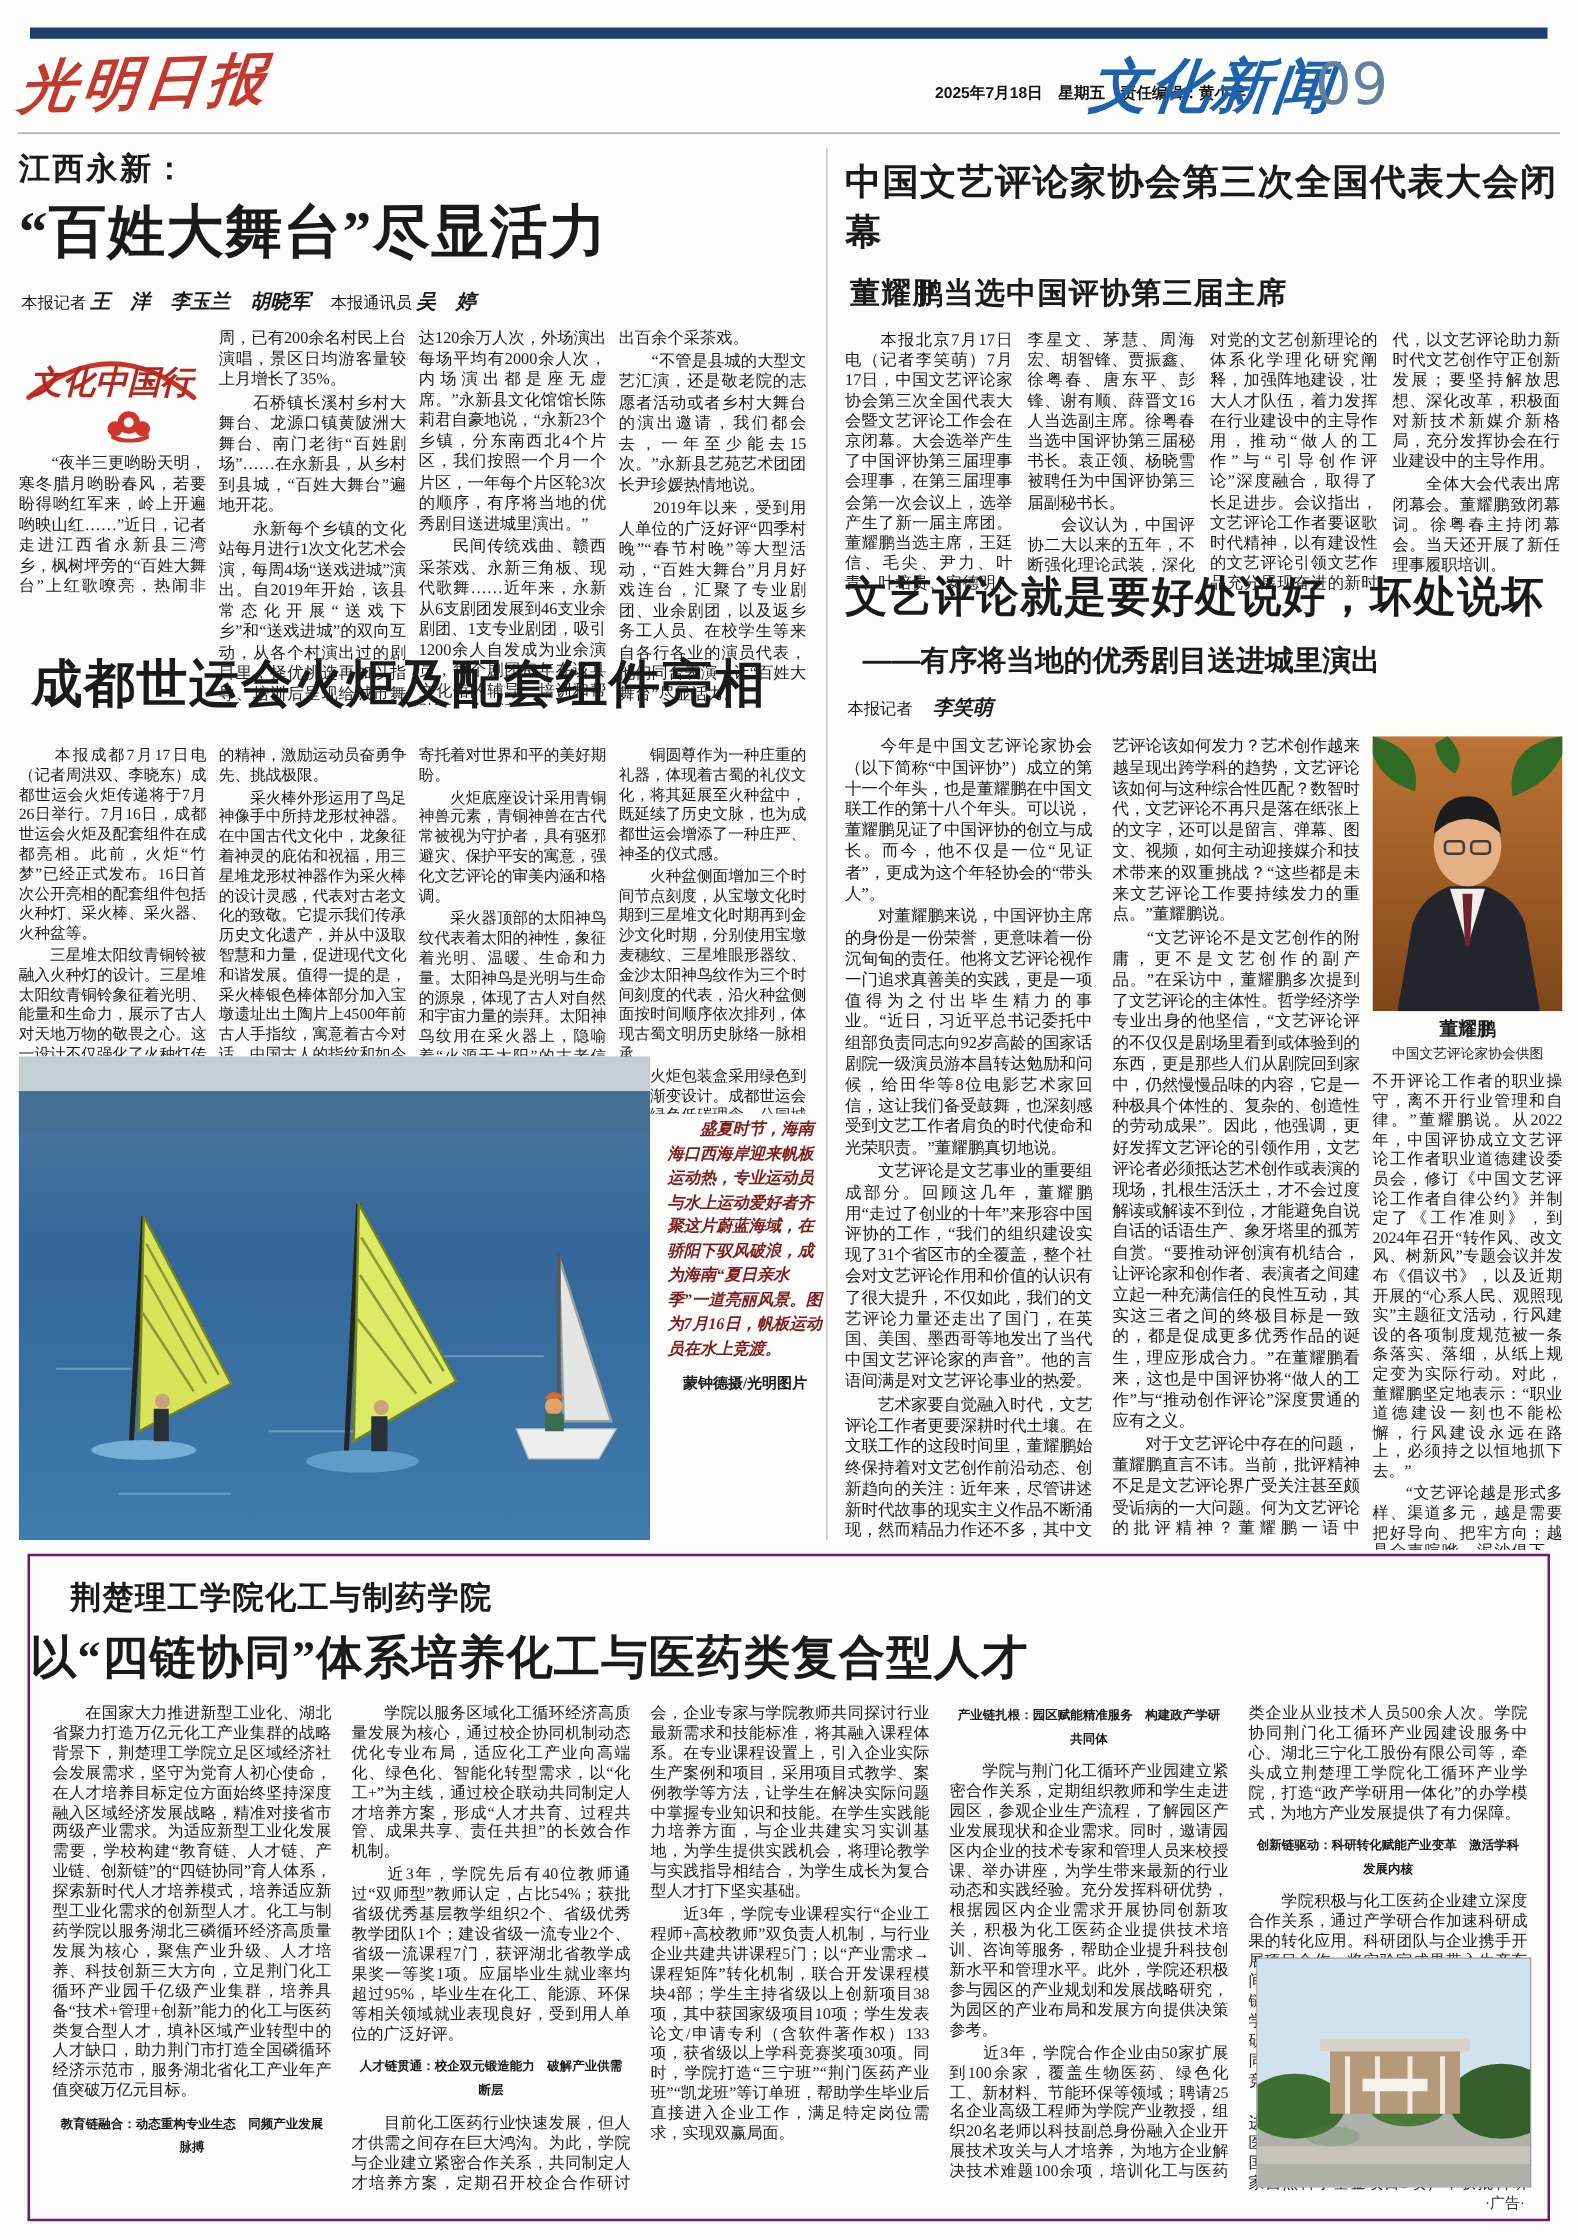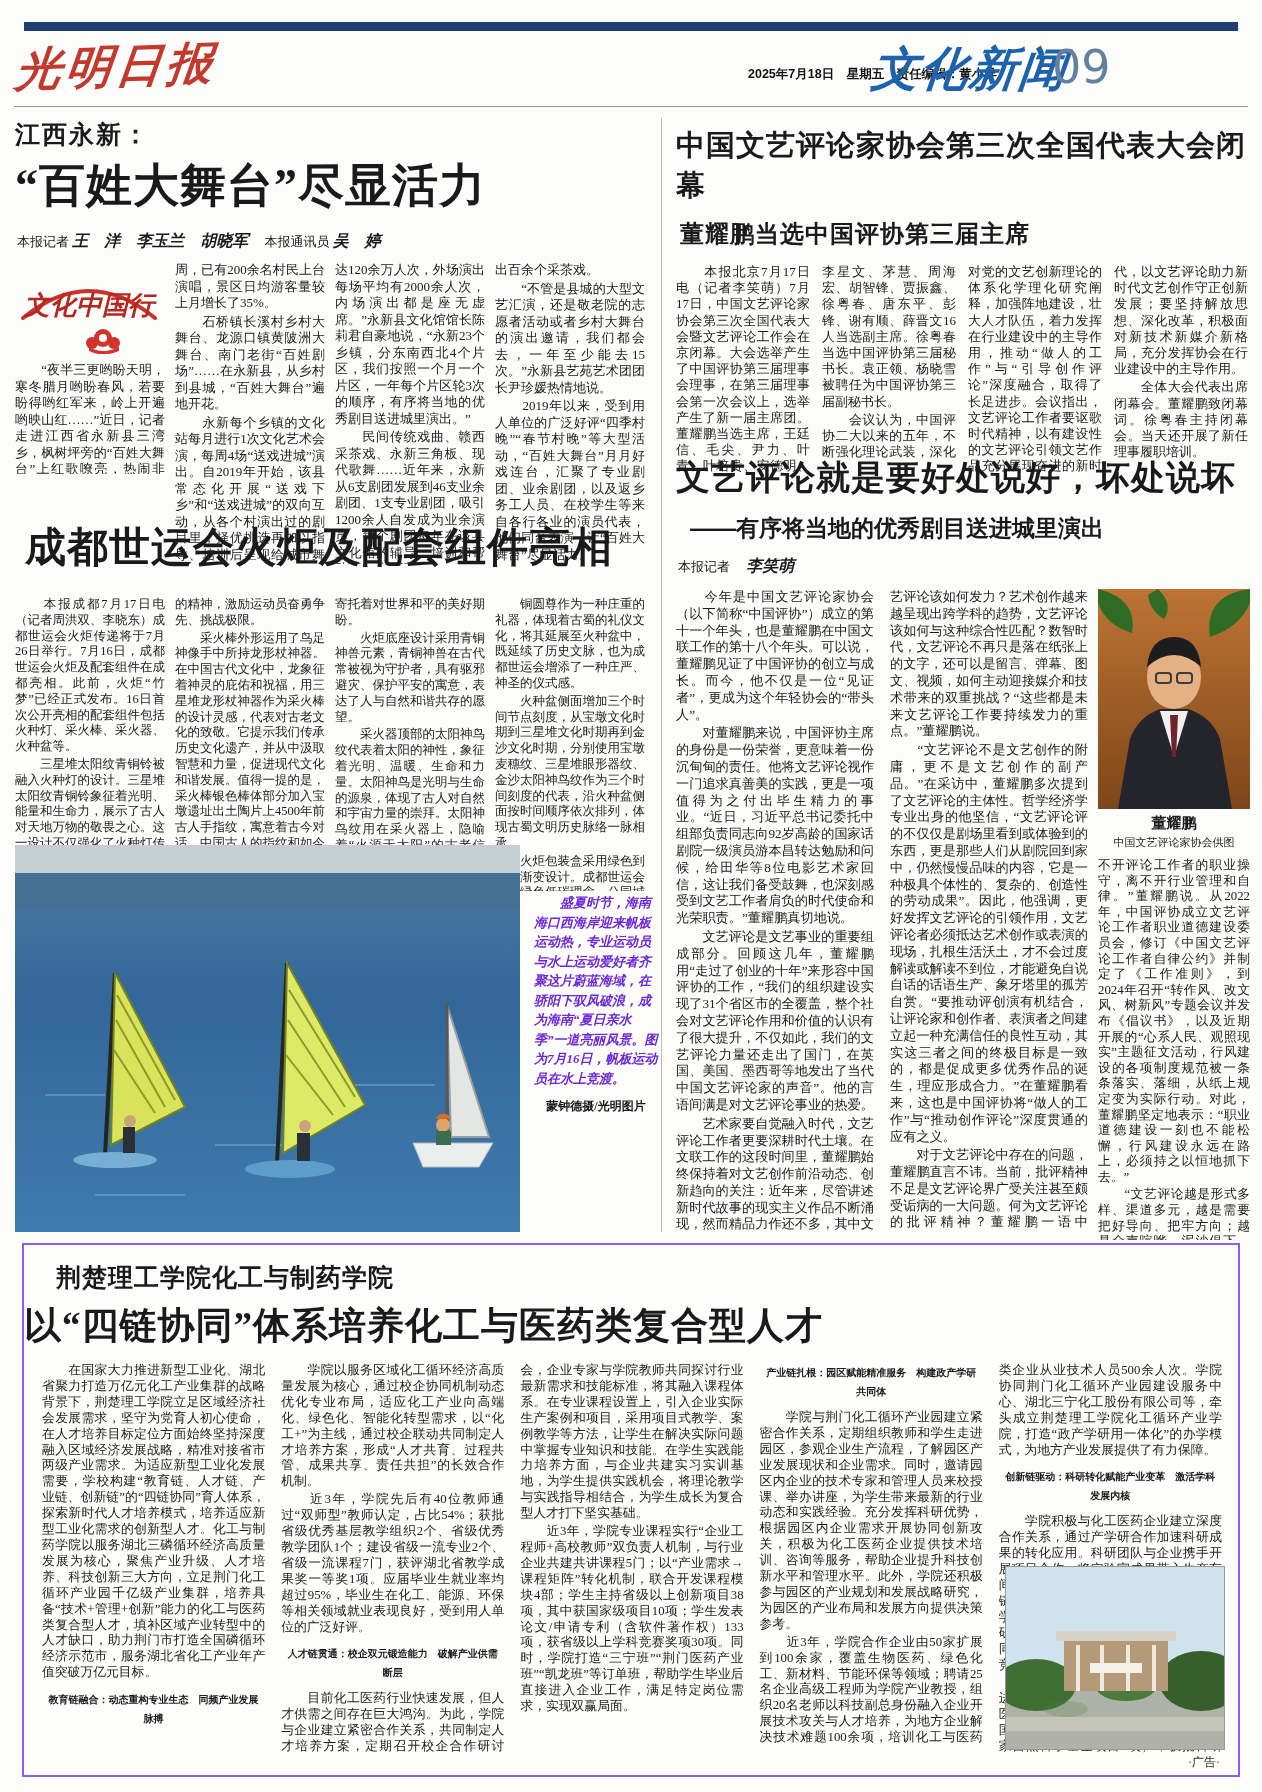--- a/index.html
+++ b/index.html
@@ -34,24 +34,24 @@
                  font-size:13px;line-height:16.2px;}
   .subhead2{font-family:"Liberation Sans",sans-serif;font-weight:bold;font-size:24px;letter-spacing:1px;}
   
   .int-left{width:414px;height:650px;column-count:2;column-gap:16px;overflow:hidden;
             font-size:13.2px;line-height:16.8px;}
   .int-right{width:152px;}
   .int-right-text{height:382px;overflow:hidden;font-size:12.8px;line-height:15.6px;}
   .pcap-name{text-align:center;font-weight:bold;font-size:15px;margin-top:5px;}
   .pcap-credit{text-align:center;font-size:11px;color:#222;margin:2px 0 8px 0;}
   
-  .sailcap{font-size:13px;line-height:19.5px;font-style:italic;font-weight:bold;color:#6d28d9;}
+  .sailcap{font-size:13px;line-height:19.5px;font-style:italic;font-weight:bold;color:#7f1d1d;}
   .sailcredit{text-align:center;font-size:12px;font-weight:bold;margin-top:10px;}
   
-  .adbox{left:22px;top:1243px;width:1214px;height:530px;border:2px solid #8b5cf6;background:#fdfdfb;}
+  .adbox{left:22px;top:1243px;width:1214px;height:530px;border:2px solid #701a75;background:#fdfdfb;}
   .ad-kicker{position:absolute;left:32px;top:16px;font-size:25px;font-weight:900;
              font-family:"Liberation Sans",sans-serif;letter-spacing:1px;}
   .ad-head{position:absolute;left:0;top:56px;width:100%;font-size:37px;font-weight:900;letter-spacing:1px;}
   .ad-body{position:absolute;left:18px;top:118px;width:1180px;height:396px;column-count:5;column-gap:16px;
            overflow:hidden;font-size:12.8px;line-height:15.9px;}
   .ad-body h4{font-family:"Liberation Sans",sans-serif;font-size:10px;text-align:center;margin:9px 4px;line-height:19px;}
   .campus{position:absolute;right:14px;top:322px;width:218px;height:182px;background:#fff;box-shadow:0 0 0 1px #999;}
   .admark{position:absolute;right:18px;bottom:4px;font-size:12px;color:#333;text-align:center;}
   svg{display:block;}
 </style>
@@ -117,21 +117,21 @@
     <div class="col torch-col">
         <p>　　本报成都7月17日电（记者周洪双、李晓东）成都世运会火炬传递将于7月26日举行。7月16日，成都世运会火炬及配套组件在成都亮相。此前，火炬“竹梦”已经正式发布。16日首次公开亮相的配套组件包括火种灯、采火棒、采火器、火种盆等。</p>
         <p>　　三星堆太阳纹青铜铃被融入火种灯的设计。三星堆太阳纹青铜铃象征着光明、能量和生命力，展示了古人对天地万物的敬畏之心。这一设计不仅强化了火种灯传递“火种”的精神，还表达了人们对光明、活力乃至生生不息的追求。</p>
       </div>
     <div class="col torch-col">
         <p>的精神，激励运动员奋勇争先、挑战极限。</p>
         <p>　　采火棒外形运用了鸟足神像手中所持龙形杖神器。在中国古代文化中，龙象征着神灵的庇佑和祝福，用三星堆龙形杖神器作为采火棒的设计灵感，代表对古老文化的致敬。它提示我们传承历史文化遗产，并从中汲取智慧和力量，促进现代文化和谐发展。值得一提的是，采火棒银色棒体部分加入宝墩遗址出土陶片上4500年前古人手指纹，寓意着古今对话。中国古人的指纹和如今来自全世界各地的指纹相重合，体现了构建人类命运共同体的追求，</p>
       </div>
     <div class="col torch-col">
         <p>寄托着对世界和平的美好期盼。</p>
-        <p>　　火炬底座设计采用青铜神兽元素，青铜神兽在古代常被视为守护者，具有驱邪避灾、保护平安的寓意，表达了人与自然和谐共存的愿望。</p>
+        <p>　　火炬底座设计采用青铜神兽元素，青铜神兽在古代常被视为守护者，具有驱邪避灾、保护平安的寓意，强化文艺评论的审美内涵和格调。</p>
         <p>　　采火器顶部的太阳神鸟纹代表着太阳的神性，象征着光明、温暖、生命和力量。太阳神鸟是光明与生命的源泉，体现了古人对自然和宇宙力量的崇拜。太阳神鸟纹用在采火器上，隐喻着“火源于太阳”的古老信仰，进一步强化了火种的神圣性。</p>
       </div>
     <div class="col torch-col tall">
         <p>　　铜圆尊作为一种庄重的礼器，体现着古蜀的礼仪文化，将其延展至火种盆中，既延续了历史文脉，也为成都世运会增添了一种庄严、神圣的仪式感。</p>
         <p>　　火种盆侧面增加三个时间节点刻度，从宝墩文化时期到三星堆文化时期再到金沙文化时期，分别使用宝墩麦穗纹、三星堆眼形器纹、金沙太阳神鸟纹作为三个时间刻度的代表，沿火种盆侧面按时间顺序依次排列，体现古蜀文明历史脉络一脉相承。</p>
         <p>　　火炬包装盒采用绿色到银色渐变设计。成都世运会践行绿色低碳理念，公园城市推窗见绿，与赛事项目活力场景自然融合；银色象征着科技与创新、速度与动力。</p>
       </div>
   </div>
 </div>
 

